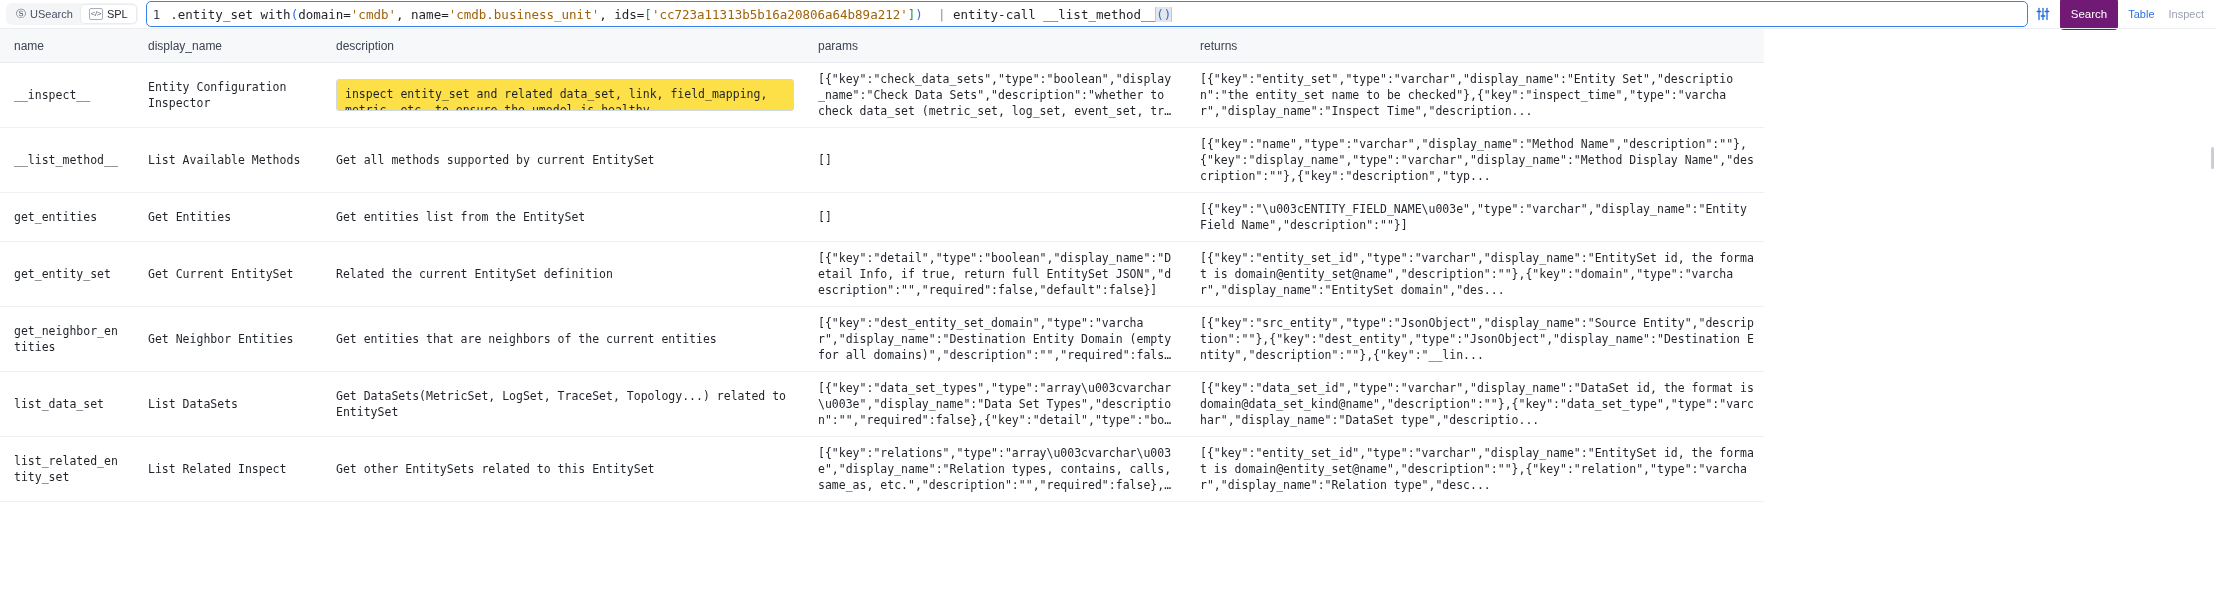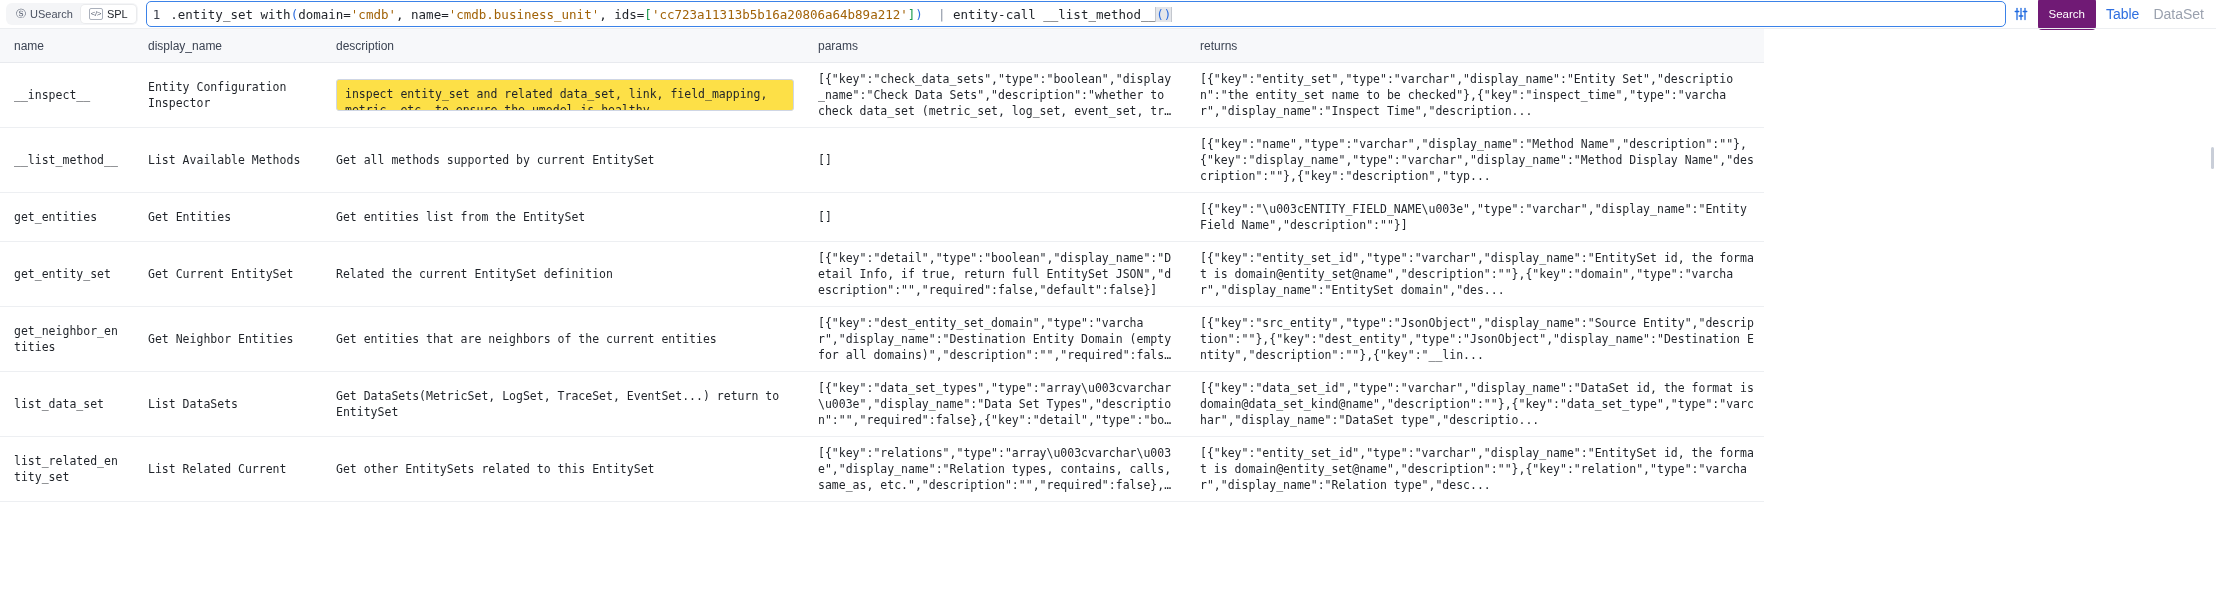--- a/index.html
+++ b/index.html
@@ -133,21 +133,21 @@
     font-family: "Liberation Sans", sans-serif;
   }
   .view-tabs {
     flex: 0 0 auto;
     display: flex;
     align-items: center;
     gap: 14px;
     padding-right: 6px;
   }
   .view-tab {
-    font-size: 14px;
+    font-size: 11px;
     color: #9aa1ae;
     cursor: pointer;
     white-space: nowrap;
   }
   .view-tab.active { color: #2f6fe0; }
 
   
   .table-wrap {
     height: 564px;
     overflow: hidden;
@@ -255,21 +255,21 @@
         <line x1="5.2" y1="9" x2="8.8" y2="9"></line>
         <line x1="9.2" y1="4.5" x2="12.8" y2="4.5"></line>
       </g>
     </svg>
   </div>
 
   <button class="search-btn">Search</button>
 
   <div class="view-tabs">
     <span class="view-tab active">Table</span>
-    <span class="view-tab">DataSet</span>
+    <span class="view-tab">Inspect</span>
   </div>
 </div>
 
 <div class="table-wrap">
   <table class="grid">
     <colgroup>
       <col class="c-name">
         <col class="c-display">
         <col class="c-desc">
         <col class="c-params">
@@ -371,35 +371,35 @@
           </td>
         </tr>
         <tr>
           <td class="cell-name">
             <div class="clamp2">list_data_set</div>
           </td>
           <td class="cell-display">
             <div class="clamp2">List DataSets</div>
           </td>
           <td class="cell-desc">
-            <div class="clamp2">Get DataSets(MetricSet, LogSet, TraceSet, EventSet...) return to EntitySet</div>
+            <div class="clamp2">Get DataSets(MetricSet, LogSet, TraceSet, Topology...) related to EntitySet</div>
           </td>
           <td class="cell-params">
             <div class="clamp3">[{"key":"data_set_types","type":"array\u003cvarchar\u003e","display_name":"Data Set Types","description":"","required":false},{"key":"detail","type":"boole...</div>
           </td>
           <td class="cell-returns">
             <div class="clamp3">[{"key":"data_set_id","type":"varchar","display_name":"DataSet id, the format is domain@data_set_kind@name","description":""},{"key":"data_set_type","type":"varchar","display_name":"DataSet type","descriptio...</div>
           </td>
         </tr>
         <tr>
           <td class="cell-name">
             <div class="clamp2">list_related_entity_set</div>
           </td>
           <td class="cell-display">
-            <div class="clamp2">List Related Current</div>
+            <div class="clamp2">List Related Inspect</div>
           </td>
           <td class="cell-desc">
             <div class="clamp2">Get other EntitySets related to this EntitySet</div>
           </td>
           <td class="cell-params">
             <div class="clamp3">[{"key":"relations","type":"array\u003cvarchar\u003e","display_name":"Relation types, contains, calls, same_as, etc.","description":"","required":false},{"key":"direction","type":"varchar","display_...</div>
           </td>
           <td class="cell-returns">
             <div class="clamp3">[{"key":"entity_set_id","type":"varchar","display_name":"EntitySet id, the format is domain@entity_set@name","description":""},{"key":"relation","type":"varchar","display_name":"Relation type","desc...</div>
           </td>

